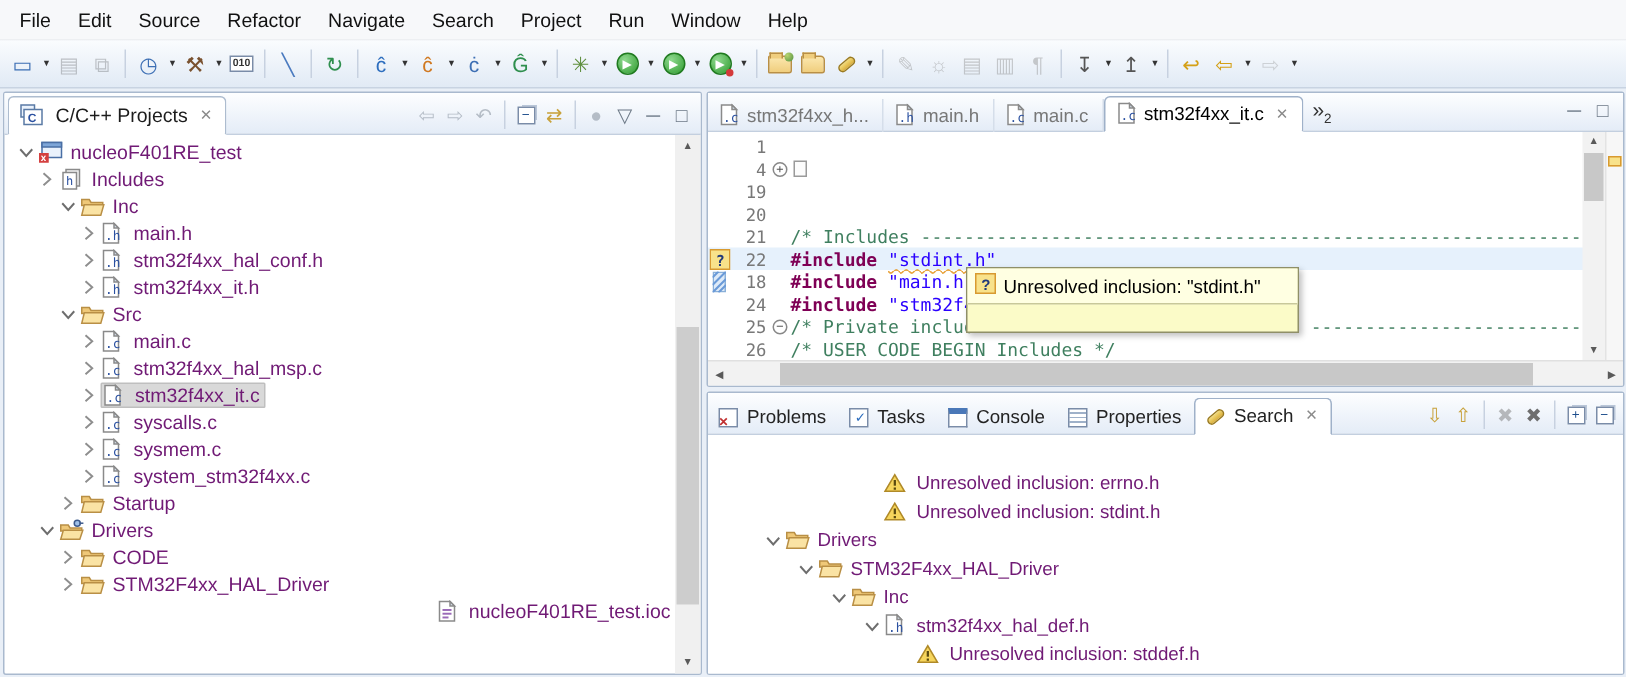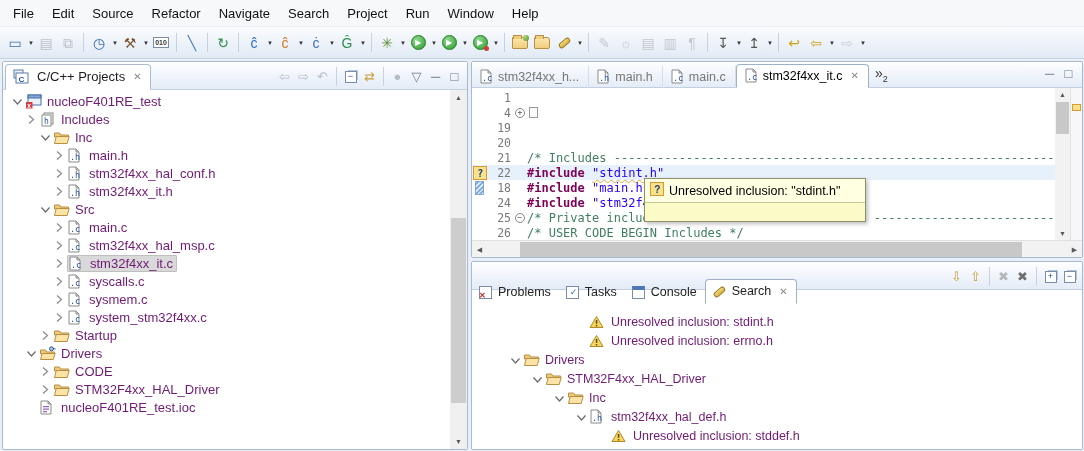--- a/index.html
+++ b/index.html
@@ -99,21 +99,21 @@
   #tooltip { position:absolute; left:172px; top:90px; width:222px; height:44px; background:#FBFBC8;
              border:1px solid #8F8F68; z-index:5; box-shadow:2px 2px 4px rgba(0,0,0,.25); }
   #tooltip .row1 { height:24px; display:flex; align-items:center; gap:5px; padding-left:5px; background:#FFFFE2;
                    border-bottom:1px solid #C8C89A; font-size:12.5px; color:#000; }
 
   
   #search-header { position:absolute; top:28px; left:0; right:0; height:20px; display:flex; align-items:center;
                    padding-left:5px; font-size:12.5px; color:#000; border-bottom:1px solid #9A9A9A; background:#fff; }
   #search-tree { position:absolute; top:48px; left:0; right:0; bottom:0; overflow:hidden; padding-top:2px; background:#fff; }
   .srow { height:19px; display:flex; align-items:center; white-space:nowrap; font-size:12.5px; }
-  .btab { display:flex; align-items:center; gap:5px; padding:4px 8px 5px 7px; font-size:12.5px; color:#222; position:relative; top:15px; }
+  .btab { display:flex; align-items:center; gap:5px; padding:4px 8px 5px 7px; font-size:12.5px; color:#222; position:relative; top:1px; }
   .btab.active { background:#fff; border:1px solid #9FB1C9; border-bottom:1px solid #fff; border-radius:4px 4px 0 0; }
   .tabicon { width:14px; height:13px; flex:none; position:relative; }
   .ti-box { position:absolute; inset:0 1px 0 0; background:#fff; border:1px solid #7A8CA8; }
   .ti-problems::after { content:"✕"; position:absolute; left:-1px; bottom:-2px; font-size:8px; font-weight:bold; color:#C03030; }
   .ti-tasks::after { content:"✓"; position:absolute; left:3px; top:0px; font-size:9px; color:#2F6FBF; }
   .ti-console { border-top:4px solid #4A78B8; }
   .ti-props { background:repeating-linear-gradient(#fff 0 2px, #9FB1C9 2px 3px); }
 </style>
 </head>
 <body>
@@ -555,21 +555,21 @@
           <span class="sel-wrap">
             <span class="ticon">
               <svg width="17" height="15" viewBox="0 0 17 15">
                 <path d="M1.5 3 h5 l1.2 2 h7.8 v2 H1.5 z" fill="#EFC878" stroke="#B98F45"></path>
                 <path d="M3.2 6.5 h13 l-2 7 H1.5 z" fill="#FAE3A4" stroke="#B98F45"></path>
               </svg>
             </span>
             <span class="tlabel">STM32F4xx_HAL_Driver</span>
           </span>
         </div>
-        <div class="trow" style="padding-left: 20px;">
+        <div class="trow" style="padding-left: 20px; justify-content: flex-end;">
           <span class="texp"></span>
           <span class="sel-wrap">
             <span class="ticon">
               <svg width="14" height="15" viewBox="0 0 14 15">
                 <path d="M2 1 h7 l3 3 v10 H2 z" fill="#fff" stroke="#8A8A8A"></path>
                 <path d="M9 1 l3 3 H9 z" fill="#D8E4F0" stroke="#8A8A8A"></path>
                 <rect x="4" y="6" width="6" height="1.3" fill="#9A6AB8"></rect>
                 <rect x="4" y="8.5" width="6" height="1.3" fill="#9A6AB8"></rect>
                 <rect x="4" y="11" width="4" height="1.3" fill="#9A6AB8"></rect>
               </svg>
@@ -691,20 +691,26 @@
             <span class="ti-box ti-tasks"></span>
           </span>
           <span>Tasks</span>
         </div>
         <div class="btab">
           <span class="tabicon">
             <span class="ti-box ti-console"></span>
           </span>
           <span>Console</span>
         </div>
+        <div class="btab">
+          <span class="tabicon">
+            <span class="ti-box ti-props"></span>
+          </span>
+          <span>Properties</span>
+        </div>
         <div class="btab active">
           <span class="tabicon">
             <span class="flashlight" style="position: absolute; top: 4px;"></span>
           </span>
           <span>Search</span>
           <span class="tab-close">✕</span>
         </div>
         <div class="view-tools">
           <div class="vt-btn yellow">⇩</div>
           <div class="vt-btn yellow">⇧</div>
@@ -724,34 +730,34 @@
         <div class="srow" style="padding-left: 101px;">
           <span class="texp"></span>
           <span class="sel-wrap">
             <span class="ticon">
               <svg width="15" height="14" viewBox="0 0 15 14">
                 <path d="M7.5 1.5 L14 12.5 H1 z" fill="#F6D55C" stroke="#B08A28"></path>
                 <rect x="6.8" y="5" width="1.5" height="3.8" fill="#5A4A10"></rect>
                 <rect x="6.8" y="10" width="1.5" height="1.5" fill="#5A4A10"></rect>
               </svg>
             </span>
-            <span class="tlabel">Unresolved inclusion: stdint.h</span>
+            <span class="tlabel">Unresolved inclusion: errno.h</span>
           </span>
         </div>
         <div class="srow" style="padding-left: 101px;">
           <span class="texp"></span>
           <span class="sel-wrap">
             <span class="ticon">
               <svg width="15" height="14" viewBox="0 0 15 14">
                 <path d="M7.5 1.5 L14 12.5 H1 z" fill="#F6D55C" stroke="#B08A28"></path>
                 <rect x="6.8" y="5" width="1.5" height="3.8" fill="#5A4A10"></rect>
                 <rect x="6.8" y="10" width="1.5" height="1.5" fill="#5A4A10"></rect>
               </svg>
             </span>
-            <span class="tlabel">Unresolved inclusion: errno.h</span>
+            <span class="tlabel">Unresolved inclusion: stdint.h</span>
           </span>
         </div>
         <div class="srow" style="padding-left: 35px;">
           <span class="texp">
             <svg width="14" height="14" viewBox="0 0 14 14">
               <path d="M3.5 5.5 L7.5 10 L11.5 5.5" stroke="#6E6E6E" stroke-width="1.3" fill="none"></path>
             </svg>
           </span>
           <span class="sel-wrap">
             <span class="ticon">

